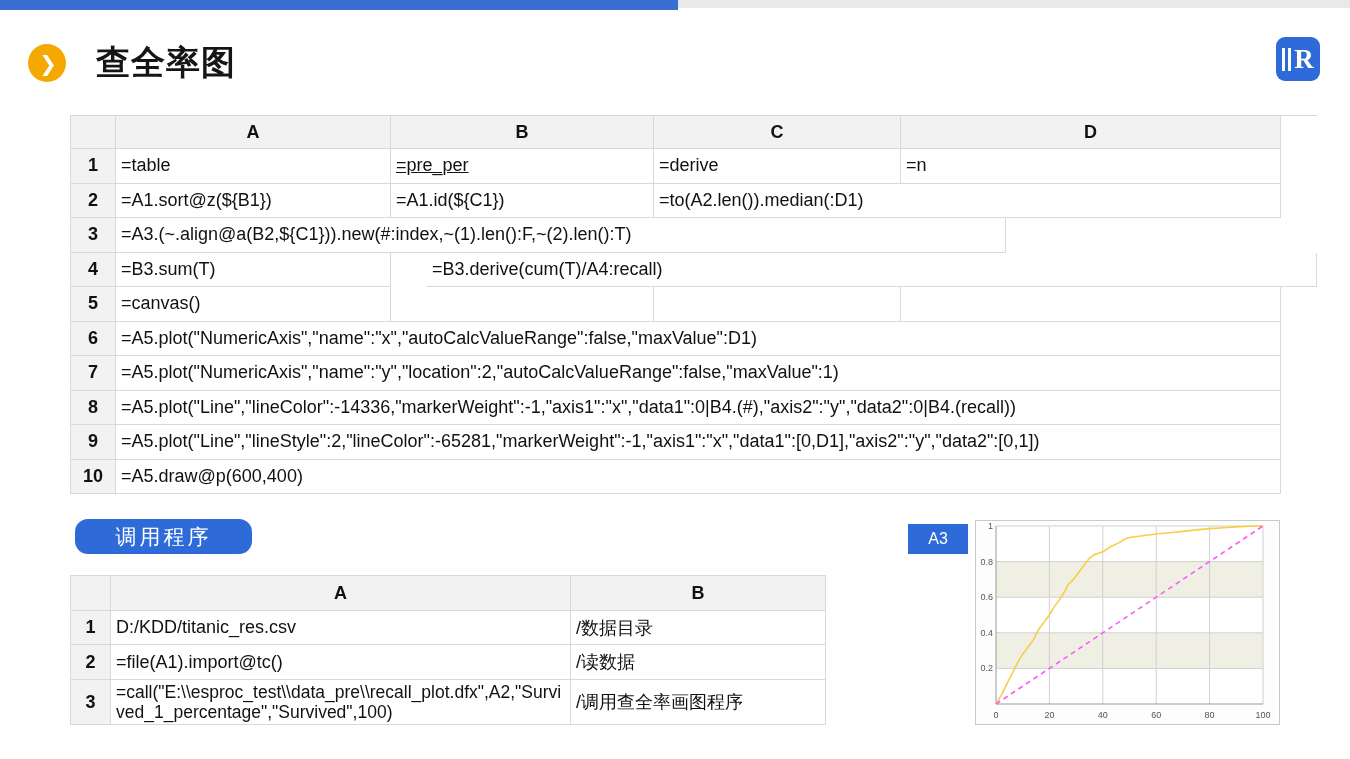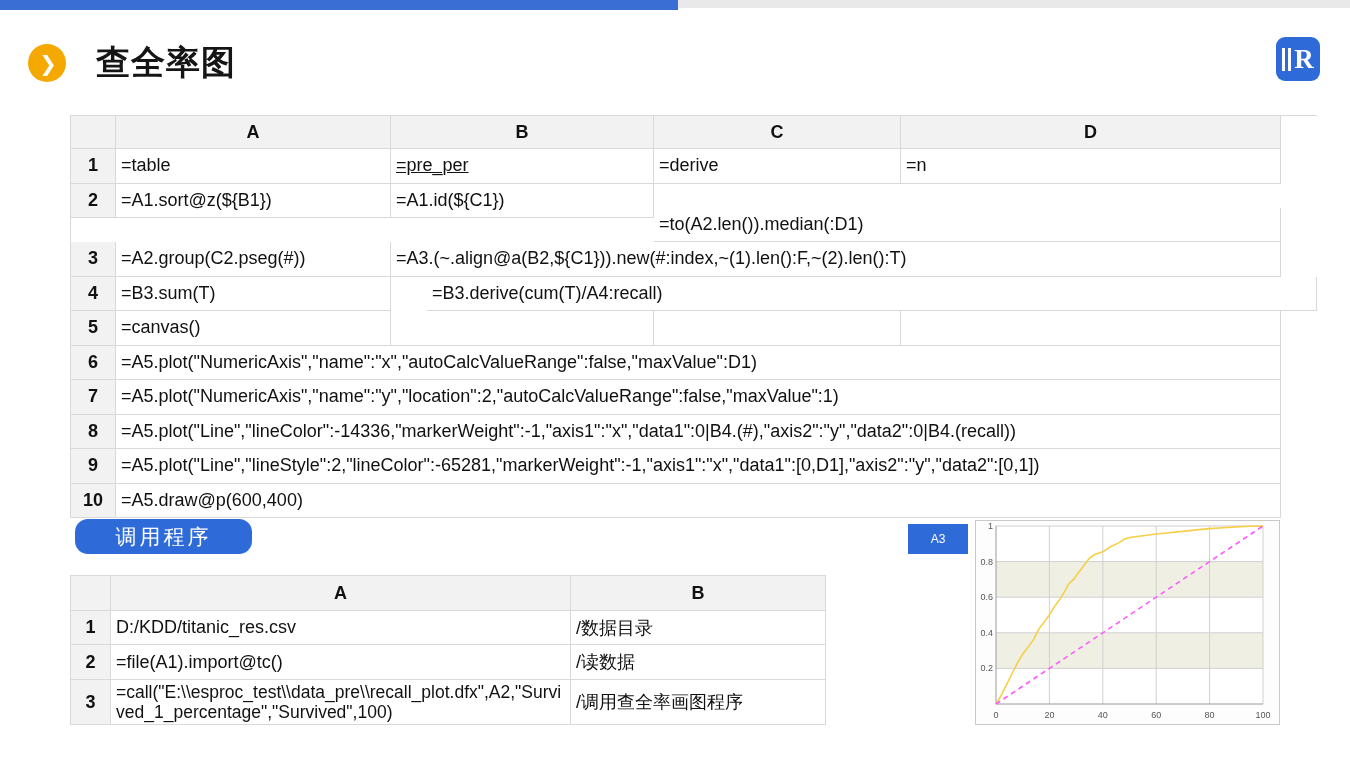--- a/index.html
+++ b/index.html
@@ -29,21 +29,21 @@
   .srow{display:flex;}
   .scell{border-right:1px solid var(--grid-border);border-bottom:1px solid var(--grid-border);
     font-size:18px;display:flex;align-items:center;padding:0 5px;white-space:nowrap;overflow:visible;background:#fff;}
   .shead{background:var(--head-bg);font-weight:bold;justify-content:center;padding:0;}
   .snum{background:var(--head-bg);font-weight:bold;justify-content:center;padding:0;}
   .wrapcell{white-space:normal;word-break:break-all;line-height:20px;font-size:17.5px;}
   
   #call-btn{left:75px;top:519px;width:177px;height:35px;background:var(--accent);color:#fff;
     font-size:21px;letter-spacing:3px;display:flex;align-items:center;justify-content:center;cursor:pointer;border-radius:13px;}
   #a3-badge{left:908px;top:524px;width:60px;height:30px;background:var(--accent);color:#fff;
-    font-size:12px;display:flex;align-items:center;justify-content:center;}
+    font-size:16px;display:flex;align-items:center;justify-content:center;}
   
   #chart{left:975px;top:520px;width:305px;height:205px;border:1px solid #c9c9c9;background:#fdfdfd;}
 </style>
 </head>
 <body>
 
 <div class="abs" id="bar-blue"></div>
 <div class="abs" id="bar-gray"></div>
 
 <div class="abs" id="bullet">
@@ -71,25 +71,24 @@
       <div class="scell snum" style="width: 45px; height: 34.5px;">1</div>
       <div class="scell " style="width: 275px; height: 34.5px;">=table</div>
       <div class="scell " style="width: 263px; height: 34.5px; text-decoration: underline;">=pre_per</div>
       <div class="scell " style="width: 247px; height: 34.5px;">=derive</div>
       <div class="scell " style="width: 380px; height: 34.5px;">=n</div>
     </div>
     <div class="srow">
       <div class="scell snum" style="width: 45px; height: 34.5px;">2</div>
       <div class="scell " style="width: 275px; height: 34.5px;">=A1.sort@z(${B1})</div>
       <div class="scell " style="width: 263px; height: 34.5px;">=A1.id(${C1})</div>
-      <div class="scell " style="width: 627px; height: 34.5px; margin-top: 24px;">=to(A2.len()).median(:D1)</div>
+      <div class="scell " style="width: 627px; height: 34.5px;">=to(A2.len()).median(:D1)</div>
     </div>
     <div class="srow">
       <div class="scell snum" style="width: 45px; height: 34.5px;">3</div>
-      <div class="scell " style="width: 275px; height: 34.5px;">=A2.group(C2.pseg(#))</div>
       <div class="scell " style="width: 890px; height: 34.5px;">=A3.(~.align@a(B2,${C1})).new(#:index,~(1).len():F,~(2).len():T)</div>
     </div>
     <div class="srow">
       <div class="scell snum" style="width: 45px; height: 34.5px;">4</div>
       <div class="scell " style="width: 275px; height: 34.5px;">=B3.sum(T)</div>
       <div class="scell " style="width: 890px; height: 34.5px; margin-left: 36px;">=B3.derive(cum(T)/A4:recall)</div>
     </div>
     <div class="srow">
       <div class="scell snum" style="width: 45px; height: 34.5px;">5</div>
       <div class="scell " style="width: 275px; height: 34.5px;">=canvas()</div>

